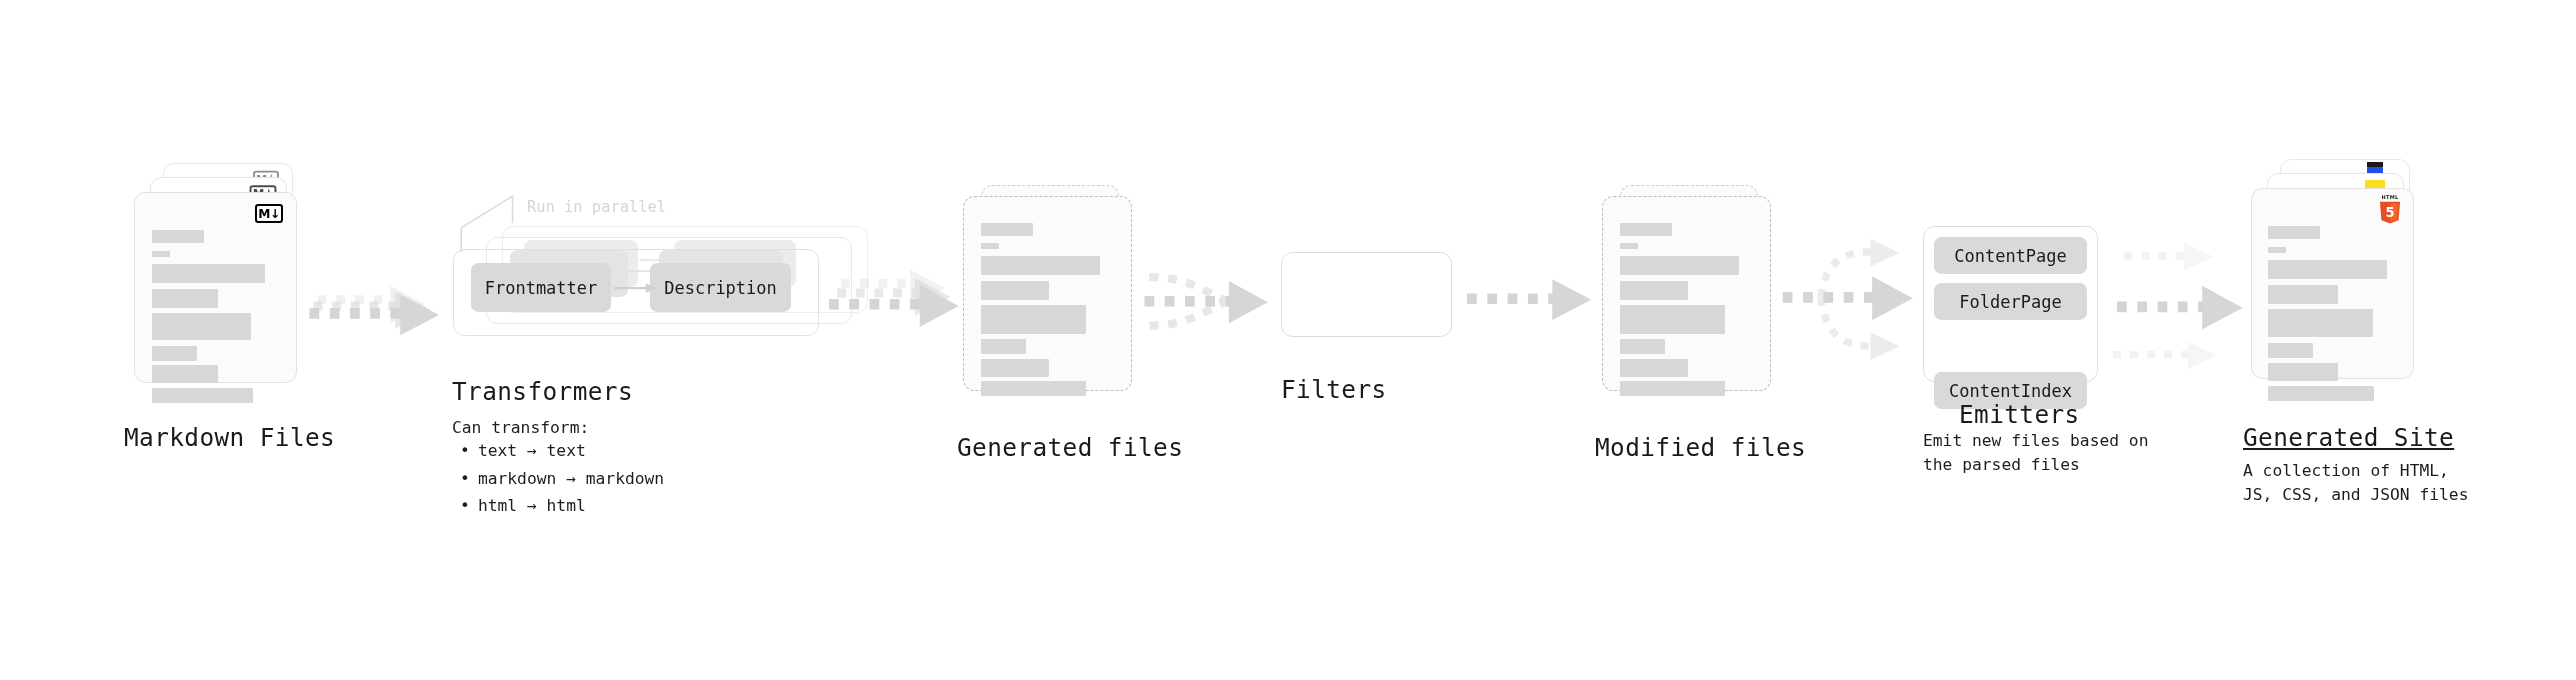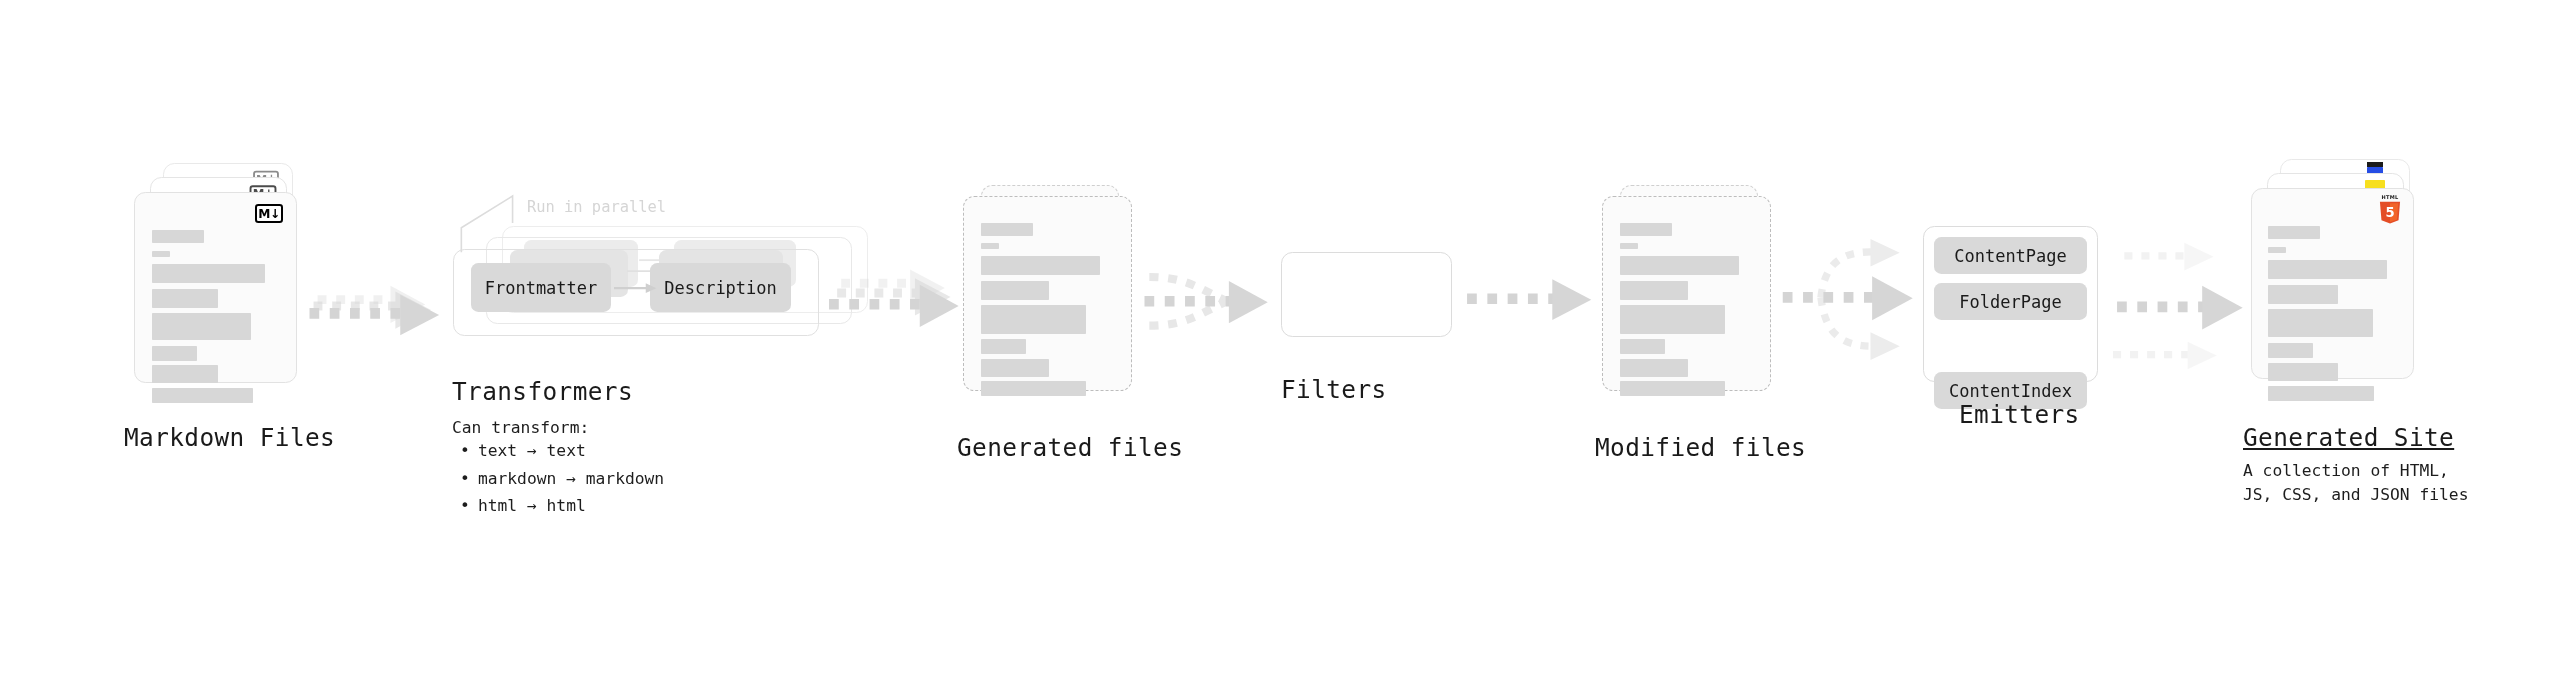--- a/index.html
+++ b/index.html
@@ -307,20 +307,22 @@
     <line x1="8" y1="78" x2="120" y2="78" stroke="#d4d4d4" stroke-width="13" stroke-dasharray="12 13"></line>
     <polygon points="118,52 168,79 118,106" fill="#d6d6d6"></polygon>
   </svg>
 
   <div class="panel" style="left:1923px; top:226px; width:175px; height:156px;"></div>
   <div class="pill" style="left:1934px; top:237px; width:153px; height:37px;">ContentPage</div>
   <div class="pill" style="left:1934px; top:283px; width:153px; height:37px;">FolderPage</div>
   <div class="pill" style="left:1934px; top:328px; width:153px; height:37px;margin-top:44px;">ContentIndex</div>
 
   <div class="stage-title abs" style="left:1923px; top:400px;margin-left:36px;">Emitters</div>
+  <div class="stage-desc abs" style="left:1923px; top:429px;">Emit new files based on
+the parsed files</div>
 
   <svg class="arrow-layer" style="left:2113px; top:229px;" width="154" height="142" viewBox="0 0 190 175">
     <g opacity="0.45">
       <line x1="14" y1="33" x2="92" y2="33" stroke="#e3e3e3" stroke-width="9" stroke-dasharray="10 11"></line>
       <polygon points="88,17 124,34 88,51" fill="#ececec"></polygon>
     </g>
     <g opacity="1">
       <line x1="5" y1="96" x2="112" y2="96" stroke="#d4d4d4" stroke-width="13" stroke-dasharray="12 13"></line>
       <polygon points="110,70 160,97 110,124" fill="#d6d6d6"></polygon>
     </g>

